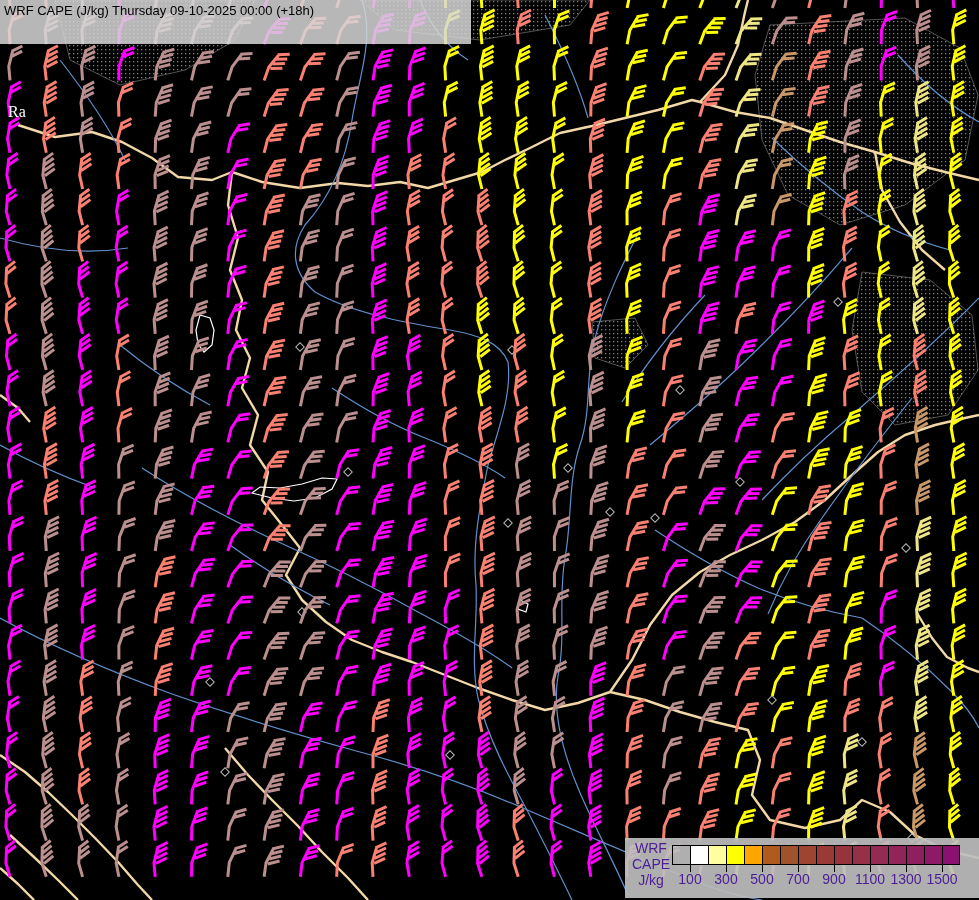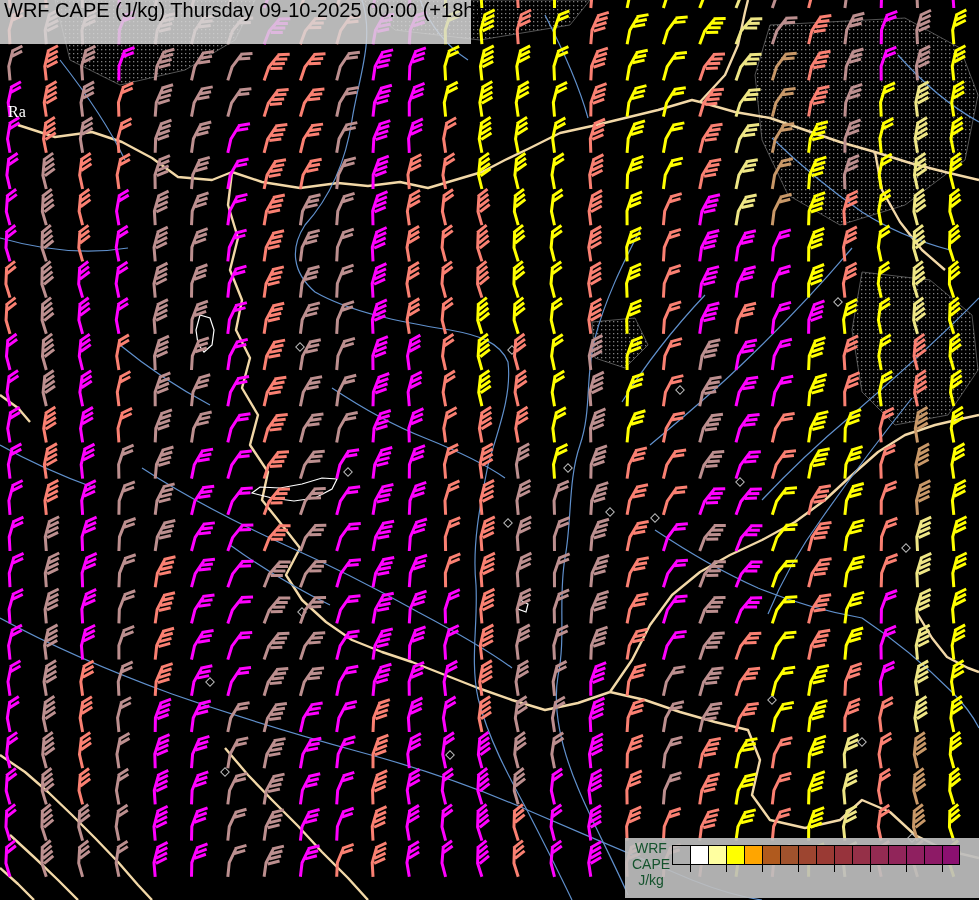--- a/index.html
+++ b/index.html
@@ -1,24 +1,24 @@
 <!DOCTYPE html>
 <html><head>
 <meta charset="utf-8">
 <style>
   html,body{margin:0;padding:0;background:#222;}
   .stage{position:relative;width:979px;height:900px;background:#000;overflow:hidden;
          font-family:"Liberation Sans", sans-serif;}
   .stage svg{position:absolute;left:0;top:0;}
   .titlebox{position:absolute;left:0;top:0;width:471px;height:44px;
-            background:rgba(215,215,215,0.85);color:#000;font-size:20px;line-height:21px;
+            background:rgba(215,215,215,0.85);color:#000;font-size:13px;line-height:21px;
             padding-left:4px;box-sizing:border-box;white-space:nowrap;}
   .maplabel{position:absolute;left:8px;top:107px;color:#fff;font-size:16px;line-height:10px;font-family:Liberation Serif, serif;}
   .legend{position:absolute;left:625px;top:838px;width:354px;height:60px;
-          background:rgba(190,190,190,0.92);color:#14532d;}
+          background:rgba(190,190,190,0.92);color:#4c1d95;}
   .legend-names{position:absolute;left:4px;top:2px;width:44px;text-align:center;
                 font-size:14px;line-height:16px;}
   .legend-bar{position:absolute;left:47px;top:7px;width:288px;height:20px;display:flex;}
   .legend-bar .sw{width:18px;height:20px;box-sizing:border-box;border:1px solid #000;border-right:none;}
   .legend-bar .sw:last-child{border-right:1px solid #000;}
   .legend-ticks{position:absolute;left:47px;top:27px;width:288px;height:7px;}
   .legend-ticks .tk{position:absolute;top:0;width:1px;height:7px;background:#000;}
   .legend-nums{position:absolute;left:47px;top:33px;width:300px;height:18px;font-size:14px;}
   .legend-nums .nm{position:absolute;top:0;transform:translateX(-50%);}
 </style>
@@ -2154,14 +2154,24 @@
     <div class="legend-ticks" id="legend-ticks">
         <div class="tk" style="left: 18px;"></div>
         <div class="tk" style="left: 54px;"></div>
         <div class="tk" style="left: 90px;"></div>
         <div class="tk" style="left: 126px;"></div>
         <div class="tk" style="left: 162px;"></div>
         <div class="tk" style="left: 198px;"></div>
         <div class="tk" style="left: 234px;"></div>
         <div class="tk" style="left: 270px;"></div>
       </div>
+    <div class="legend-nums" id="legend-nums">
+        <div class="nm" style="left: 18px;">100</div>
+        <div class="nm" style="left: 54px;">300</div>
+        <div class="nm" style="left: 90px;">500</div>
+        <div class="nm" style="left: 126px;">700</div>
+        <div class="nm" style="left: 162px;">900</div>
+        <div class="nm" style="left: 198px;">1100</div>
+        <div class="nm" style="left: 234px;">1300</div>
+        <div class="nm" style="left: 270px;">1500</div>
+      </div>
   </div>
 </div>
 
 </body></html>

